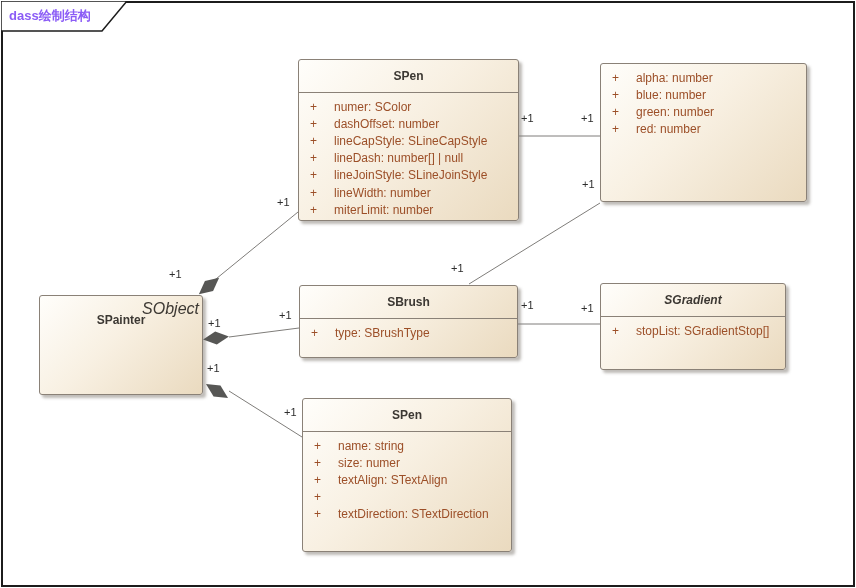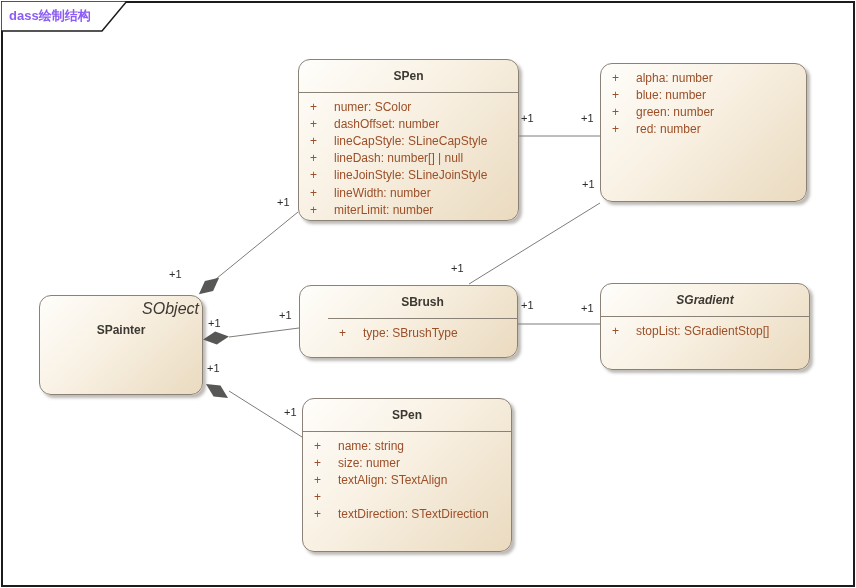--- a/index.html
+++ b/index.html
@@ -21,50 +21,50 @@
   }
   .frame-tab svg { position:absolute; left:0; top:0; }
   .frame-tab .tab-text {
     position:absolute; left:8px; top:6px;
     font-size:13px; font-weight:bold; color:#8b5cf6;
     white-space:nowrap;
   }
   .uml-class {
     position:absolute; z-index:2;
     border:1px solid #8a8177;
-    border-radius:12px;
+    border-radius:3px;
     background:linear-gradient(135deg, #fffefb 0%, #f8f0e2 45%, #eadabf 100%);
     box-shadow:3px 3px 3px rgba(110,105,95,0.45);
   }
   .uml-title {
     height:33px;
     display:flex; align-items:center; justify-content:center;
     font-size:12px; font-weight:bold; color:#3c3833;
     border-bottom:1px solid #8a8177;
   }
   .uml-attrs { padding-top:5px; }
   .attr-row {
     height:17.2px;
     display:flex; align-items:center;
     font-size:12px; color:#9c4f28;
   }
   .attr-row .vis { width:15px; margin-left:11px; }
   .attr-row .atxt { margin-left:9px; white-space:nowrap; }
 
   #box-spen      { left:298px; top:59px;  width:221px; height:162px; }
   #box-scolor    { left:600px; top:63px;  width:207px; height:139px; }
-  #box-sbrush    { left:299px; top:285px; width:219px; height:73px;padding-left:28px;  }
-  #box-sgradient { left:600px; top:283px; width:210px; height:87px;  }
+  #box-sbrush    { left:299px; top:285px; width:219px; height:73px;  }
+  #box-sgradient { left:600px; top:283px; width:186px; height:87px;  }
   #box-sfont     { left:302px; top:398px; width:210px; height:154px; }
   #box-spainter  { left:39px;  top:295px; width:164px; height:100px; }
 
   #box-sgradient .uml-title { font-style:italic; }
 
   #box-spainter .painter-title {
-    margin-top:27px; text-align:center;
+    margin-top:17px; text-align:center;
     font-size:12px; font-weight:bold; color:#3c3833;
   }
   #box-spainter .stereotype {
     position:absolute; top:4px; right:3px;
     font-size:16px; font-style:italic; color:#3c3833;
   }
 
   svg.overlay {
     position:absolute; left:0; top:0; z-index:3;
     pointer-events:none;

